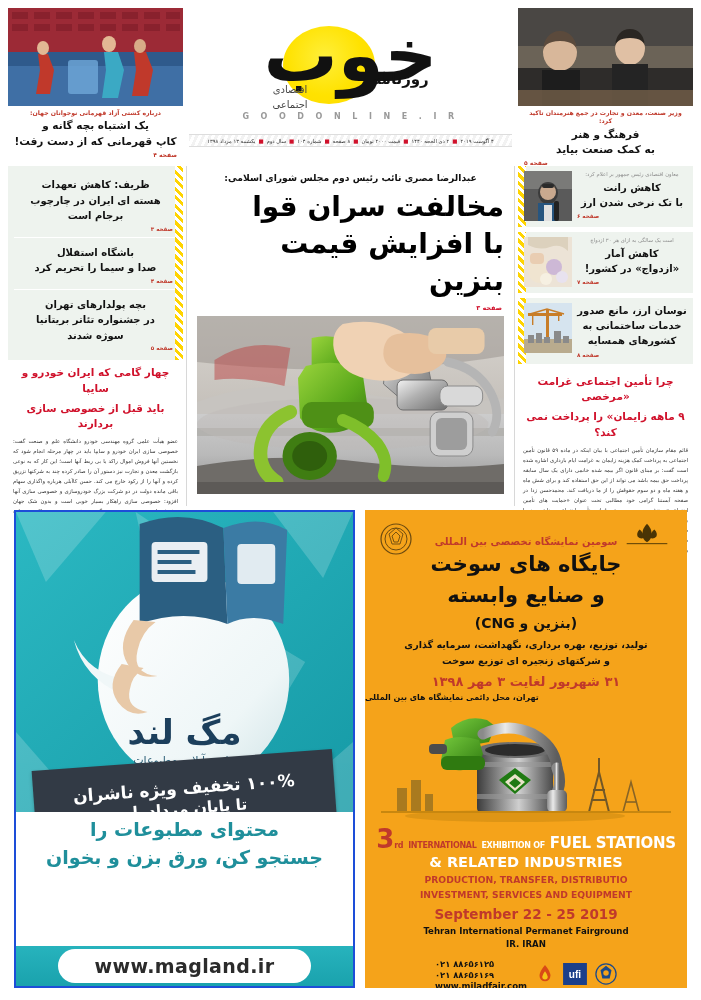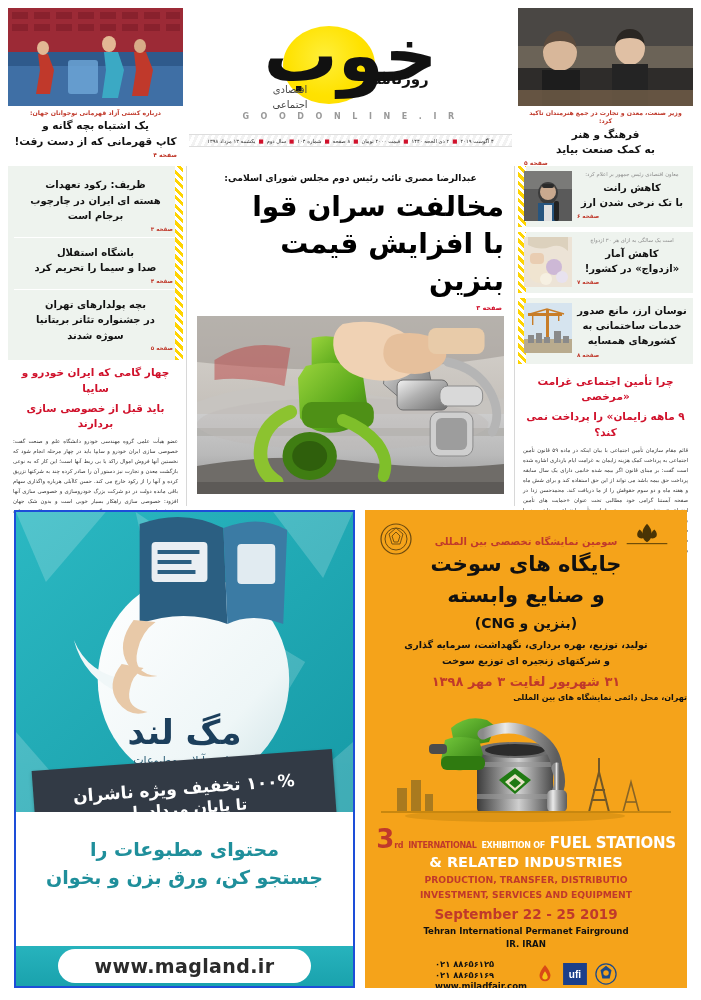--- a/index.html
+++ b/index.html
@@ -144,21 +144,21 @@
   .ad-mag  { flex: 1; background: #ffffff; border: 2px solid #1d4ed8; }
 
   
   .fa-logo-l { position:absolute; left: 14px; top: 12px; width: 34px; height: 34px; }
   .fa-logo-r { position:absolute; right: 14px; top: 12px; width: 52px; height: 36px; text-align:center; }
   .fa-kicker { text-align:center; color:#c0392b; font-size: 10px; font-weight:bold; padding-top: 26px; }
   .fa-t1 { text-align:center; color:#111; font-size: 21px; font-weight:bold; line-height: 1.35; padding-top: 3px; }
   .fa-t2 { text-align:center; color:#111; font-size: 14px; font-weight:bold; padding-top: 5px; direction: rtl; }
   .fa-t3 { text-align:center; color:#111; font-size: 9.6px; font-weight:bold; line-height: 1.65; padding-top: 6px; }
   .fa-date { text-align:center; color:#c0392b; font-size: 13px; font-weight:bold; padding-top: 6px; }
-  .fa-place{ text-align:right; color:#111; font-size: 8px; font-weight:bold; padding-top: 4px; }
+  .fa-place{ text-align:left; color:#111; font-size: 8px; font-weight:bold; padding-top: 4px; }
   .fa-art { position: relative; height: 118px; margin-top: 2px; }
   .fa-en { padding-top: 2px; direction: ltr; }
   .fa-en1 { text-align:center; color:#c0392b; font-size: 15px; font-weight:bold; letter-spacing:-0.3px; }
   .fa-en1 .num { font-size: 26px; }
   .fa-en1 .sm { font-size: 8px; }
   .fa-en1 .wh { color:#ffffff; }
   .fa-en2 { text-align:center; color:#ffffff; font-size: 14.5px; font-weight:bold; }
   .fa-en3 { text-align:center; color:#c0392b; font-size: 9.2px; font-weight:bold; line-height:1.55; padding-top:3px; }
   .fa-en4 { text-align:center; color:#c0392b; font-size: 13.5px; font-weight:bold; padding-top:4px; }
   .fa-en5 { text-align:center; color:#111; font-size: 8.6px; font-weight:bold; line-height:1.5; padding-top:3px; }
@@ -172,21 +172,21 @@
   .ma-brand { font-size: 34px; font-weight: bold; color:#1c3f5c; letter-spacing:-1px; }
   .ma-sub { font-size: 11px; color:#2c5f77; letter-spacing: 1px; padding-top: 2px; }
   .ma-ribbon {
     position:absolute; left: 18px; right: 18px; top: 248px; height: 76px;
     background: #323a45; transform: rotate(-4.2deg);
     display:flex; flex-direction:column; align-items:center; justify-content:center;
     color:#fff; gap: 2px; box-shadow: 0 2px 4px rgba(0,0,0,.25);
   }
   .ma-r1 { font-size: 17px; font-weight:bold; }
   .ma-r2 { font-size: 15.5px; font-weight:bold; }
-  .ma-line1 { text-align:center; font-size: 19px; font-weight:bold; color:#1f8f9b; padding-top: 6px; margin-top: 20px; }
+  .ma-line1 { text-align:center; font-size: 19px; font-weight:bold; color:#1f8f9b; padding-top: 6px; }
   .ma-line2 { text-align:center; font-size: 19px; font-weight:bold; color:#1f8f9b; padding-top: 6px; }
   .ma-urlbar {
     position:absolute; left:0; right:0; bottom:0; height: 40px;
     background: linear-gradient(180deg,#27b3bd 0%, #1aa2ad 100%);
     display:flex; align-items:center; justify-content:center;
   }
   .ma-urlpill {
     background:#fff; border-radius: 20px; padding: 6px 36px;
     font-size: 19px; font-weight: bold; color:#2b2b2b; direction: ltr;
     letter-spacing: 0.4px;
@@ -442,21 +442,21 @@
       </div>
     </div>
 
     <div class="vrule"></div>
 
     <div class="col-side">
       <div class="stack-block">
         <div class="hatch right"></div>
 
         <div class="stack-item">
-          <div class="stack-title">ظریف: رکود تعهدات</div>
+          <div class="stack-title">ظریف: کاهش تعهدات</div>
           <div class="stack-title">هسته ای ایران در چارچوب</div>
           <div class="stack-title">برجام است</div>
           <div class="stack-page">صفحه ۳</div>
         </div>
 
         <div class="stack-item">
           <div class="stack-title">باشگاه استقلال</div>
           <div class="stack-title">صدا و سیما را تحریم کرد</div>
           <div class="stack-page">صفحه ۴</div>
         </div>

